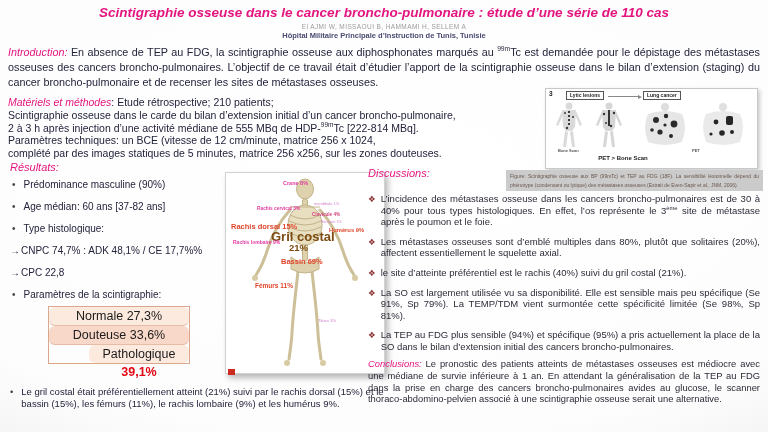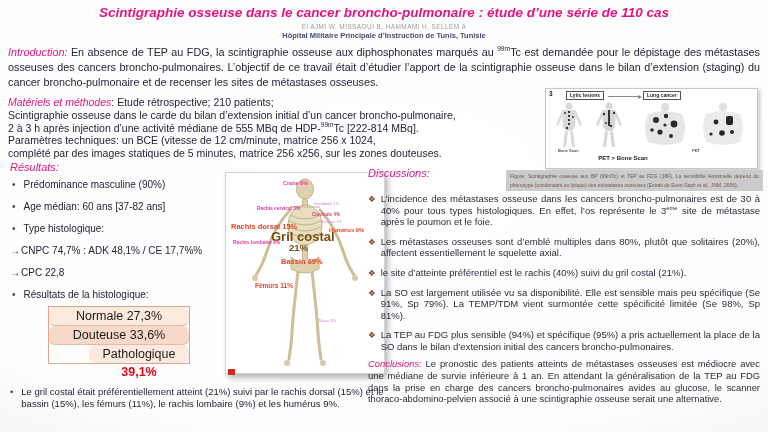--- a/index.html
+++ b/index.html
@@ -129,21 +129,21 @@
     <div class="res-arrow">
         <span>→</span>
         <span>CNPC 74,7% : ADK 48,1% / CE 17,7%%</span>
       </div>
     <div class="res-arrow">
         <span>→</span>
         <span>CPC 22,8</span>
       </div>
     <div class="res-item">
         <span class="b">•</span>
-        <span>Résultats de la histologique:</span>
+        <span>Paramètres de la scintigraphie:</span>
       </div>
   </div>
 
   <div class="res-table">
     <div class="res-row"><span>Normale</span> <span>27,3%</span></div>
     <div class="res-row mid"><span>Douteuse</span> <span>33,6%</span></div>
     <div class="res-row last"><span>Pathologique</span> <span class="red">39,1%</span></div>
   </div>
 
   <div class="final-item">

